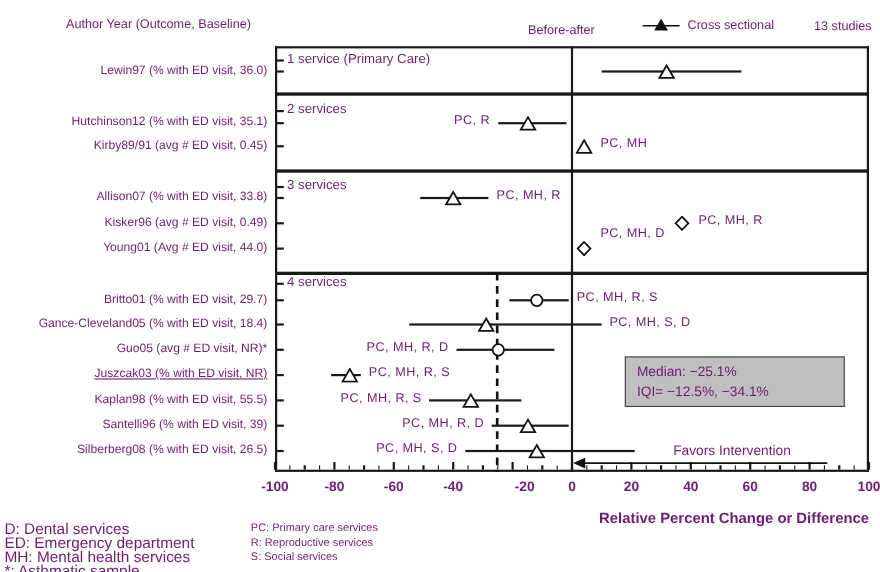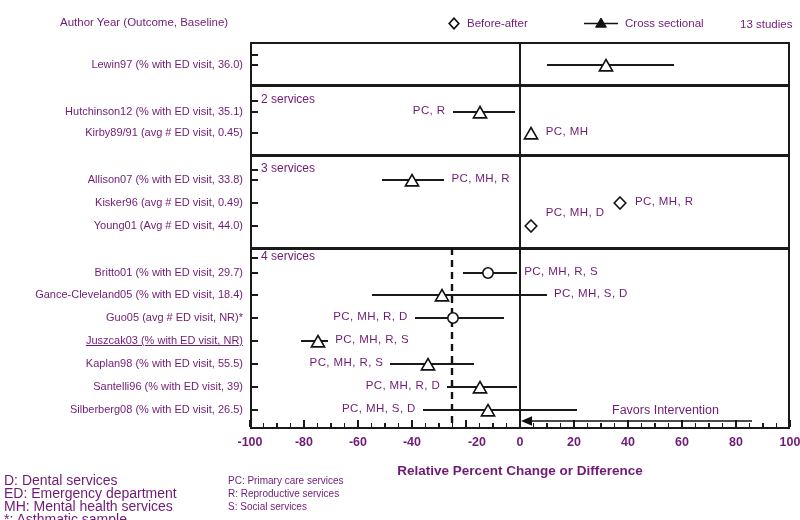--- a/index.html
+++ b/index.html
@@ -2,39 +2,39 @@
 <html><head>
 <meta charset="utf-8">
 <style>
   html,body{margin:0;padding:0;background:#fff;}
   #app{position:relative;width:800px;height:520px;background:#ffffff;
        font-family:"Liberation Sans",sans-serif;color:#701a75;overflow:hidden;margin-top:12px;}
   .abs{position:absolute;}
   #col-header{left:60px;top:4px;font-size:11.5px;white-space:nowrap;}
   .legend-item{top:3px;height:16px;display:flex;align-items:center;gap:7px;font-size:11.5px;white-space:nowrap;}
   #legend-item-0{left:258px;}
-  #legend-item-1{left:448px;}
+  #legend-item-1{left:480px;flex-direction:column;}
   #legend-item-2{left:584px;}
   #legend-count{left:740px;top:6px;font-size:11.5px;}
   #plot{left:250px;top:30px;width:540px;height:387px;}
   .border-line{position:absolute;background:#1a1a1a;}
   .divider{position:absolute;left:0;width:540px;height:3px;background:#1a1a1a;}
   .group-label{position:absolute;font-size:12px;white-space:nowrap;}
   .row-label{position:absolute;left:0;width:243px;text-align:right;font-size:11px;white-space:nowrap;}
   .ci-line{position:absolute;height:1.5px;background:#1a1a1a;}
   .marker{position:absolute;width:16px;height:14px;}
   .svc-label{position:absolute;font-size:11.5px;letter-spacing:0.4px;white-space:nowrap;}
   .row-tick{position:absolute;left:0;width:8px;height:1.5px;background:#1a1a1a;}
   .x-tick{position:absolute;width:1.5px;background:#1a1a1a;}
   .x-tick-label{position:absolute;top:423px;width:40px;text-align:center;font-size:12.5px;font-weight:bold;}
   #median-box{left:568px;top:312px;width:200px;height:46px;background:#bfbfbf;border:1.5px solid #404040;
               padding:4px 10px;box-sizing:border-box;font-size:12.5px;line-height:18px;white-space:nowrap;}
   #favors-label{left:612px;top:391px;font-size:12.5px;white-space:nowrap;}
   #favors-arrow{left:521px;top:403px;}
-  #axis-title{left:250px;top:451px;width:540px;text-align:center;font-size:13.5px;font-weight:bold;}
+  #axis-title{left:250px;top:451px;width:540px;text-align:right;font-size:13.5px;font-weight:bold;}
   #footnotes-col1{left:4px;top:462px;font-size:14px;line-height:13px;}
   #footnotes-col2{left:228px;top:462px;font-size:10px;line-height:13px;}
 </style>
 </head>
 <body>
 
 <div id="app">
 
   <div id="col-header" class="abs">Author Year (Outcome, Baseline)</div>
 
@@ -74,20 +74,21 @@
       <div class="border-line" style="left: 0px; top: 385px; width: 540px; height: 2px;"></div>
       <div class="border-line" style="left: 0px; top: 0px; width: 2px; height: 387px;"></div>
       <div class="border-line" style="left: 538px; top: 0px; width: 2px; height: 387px;"></div>
       <div class="border-line" style="left: 269px; top: 0px; width: 2px; height: 387px;"></div>
       <div class="divider" style="top: 42px;"></div>
       <div class="divider" style="top: 112px;"></div>
       <div class="divider" style="top: 205px;"></div>
       <svg width="6" height="181" style="position: absolute; left: 199.23px; top: 206px;">
         <line x1="3" y1="0" x2="3" y2="181" stroke="#111" stroke-width="2.4" stroke-dasharray="7 5"></line>
       </svg>
+      <div class="group-label" style="left: 11px; top: 4px;">1 service (Primary Care)</div>
       <div class="row-tick" style="top: 12px;"></div>
       <div class="group-label" style="left: 11px; top: 50px;">2 services</div>
       <div class="row-tick" style="top: 58px;"></div>
       <div class="group-label" style="left: 11px; top: 119px;">3 services</div>
       <div class="row-tick" style="top: 127px;"></div>
       <div class="group-label" style="left: 11px; top: 207px;">4 services</div>
       <div class="row-tick" style="top: 215px;"></div>
       <div class="row-tick" style="top: 22px;"></div>
       <div class="ci-line" style="left: 297px; width: 126.9px; top: 22.25px;"></div>
       <svg width="16" height="14" class="marker" style="left: 348.4px; top: 16px;">
@@ -213,20 +214,24 @@
       <div class="x-tick-label abs" style="left: 446px; text-align: right;">-20</div>
       <div class="x-tick-label abs" style="left: 500px;">0</div>
       <div class="x-tick-label abs" style="left: 554px;">20</div>
       <div class="x-tick-label abs" style="left: 608px;">40</div>
       <div class="x-tick-label abs" style="left: 662px;">60</div>
       <div class="x-tick-label abs" style="left: 716px;">80</div>
       <div class="x-tick-label abs" style="left: 770px;">100</div>
     </div>
   <div id="axis-title" class="abs">Relative Percent Change or Difference</div>
 
+  <div id="median-box" class="abs">
+    <div>Median: −25.1%</div>
+    <div>IQI= −12.5%, −34.1%</div>
+  </div>
 
   <div id="favors-label" class="abs">Favors Intervention</div>
   <svg id="favors-arrow" class="abs" width="232" height="12">
     <line x1="9" y1="6" x2="231" y2="6" stroke="#111" stroke-width="1.6"></line>
     <polygon points="0,6 11,1.2 11,10.8" fill="#111"></polygon>
   </svg>
 
   <div id="footnotes-col1" class="abs">
       <div>D: Dental services</div>
       <div>ED: Emergency department</div>

